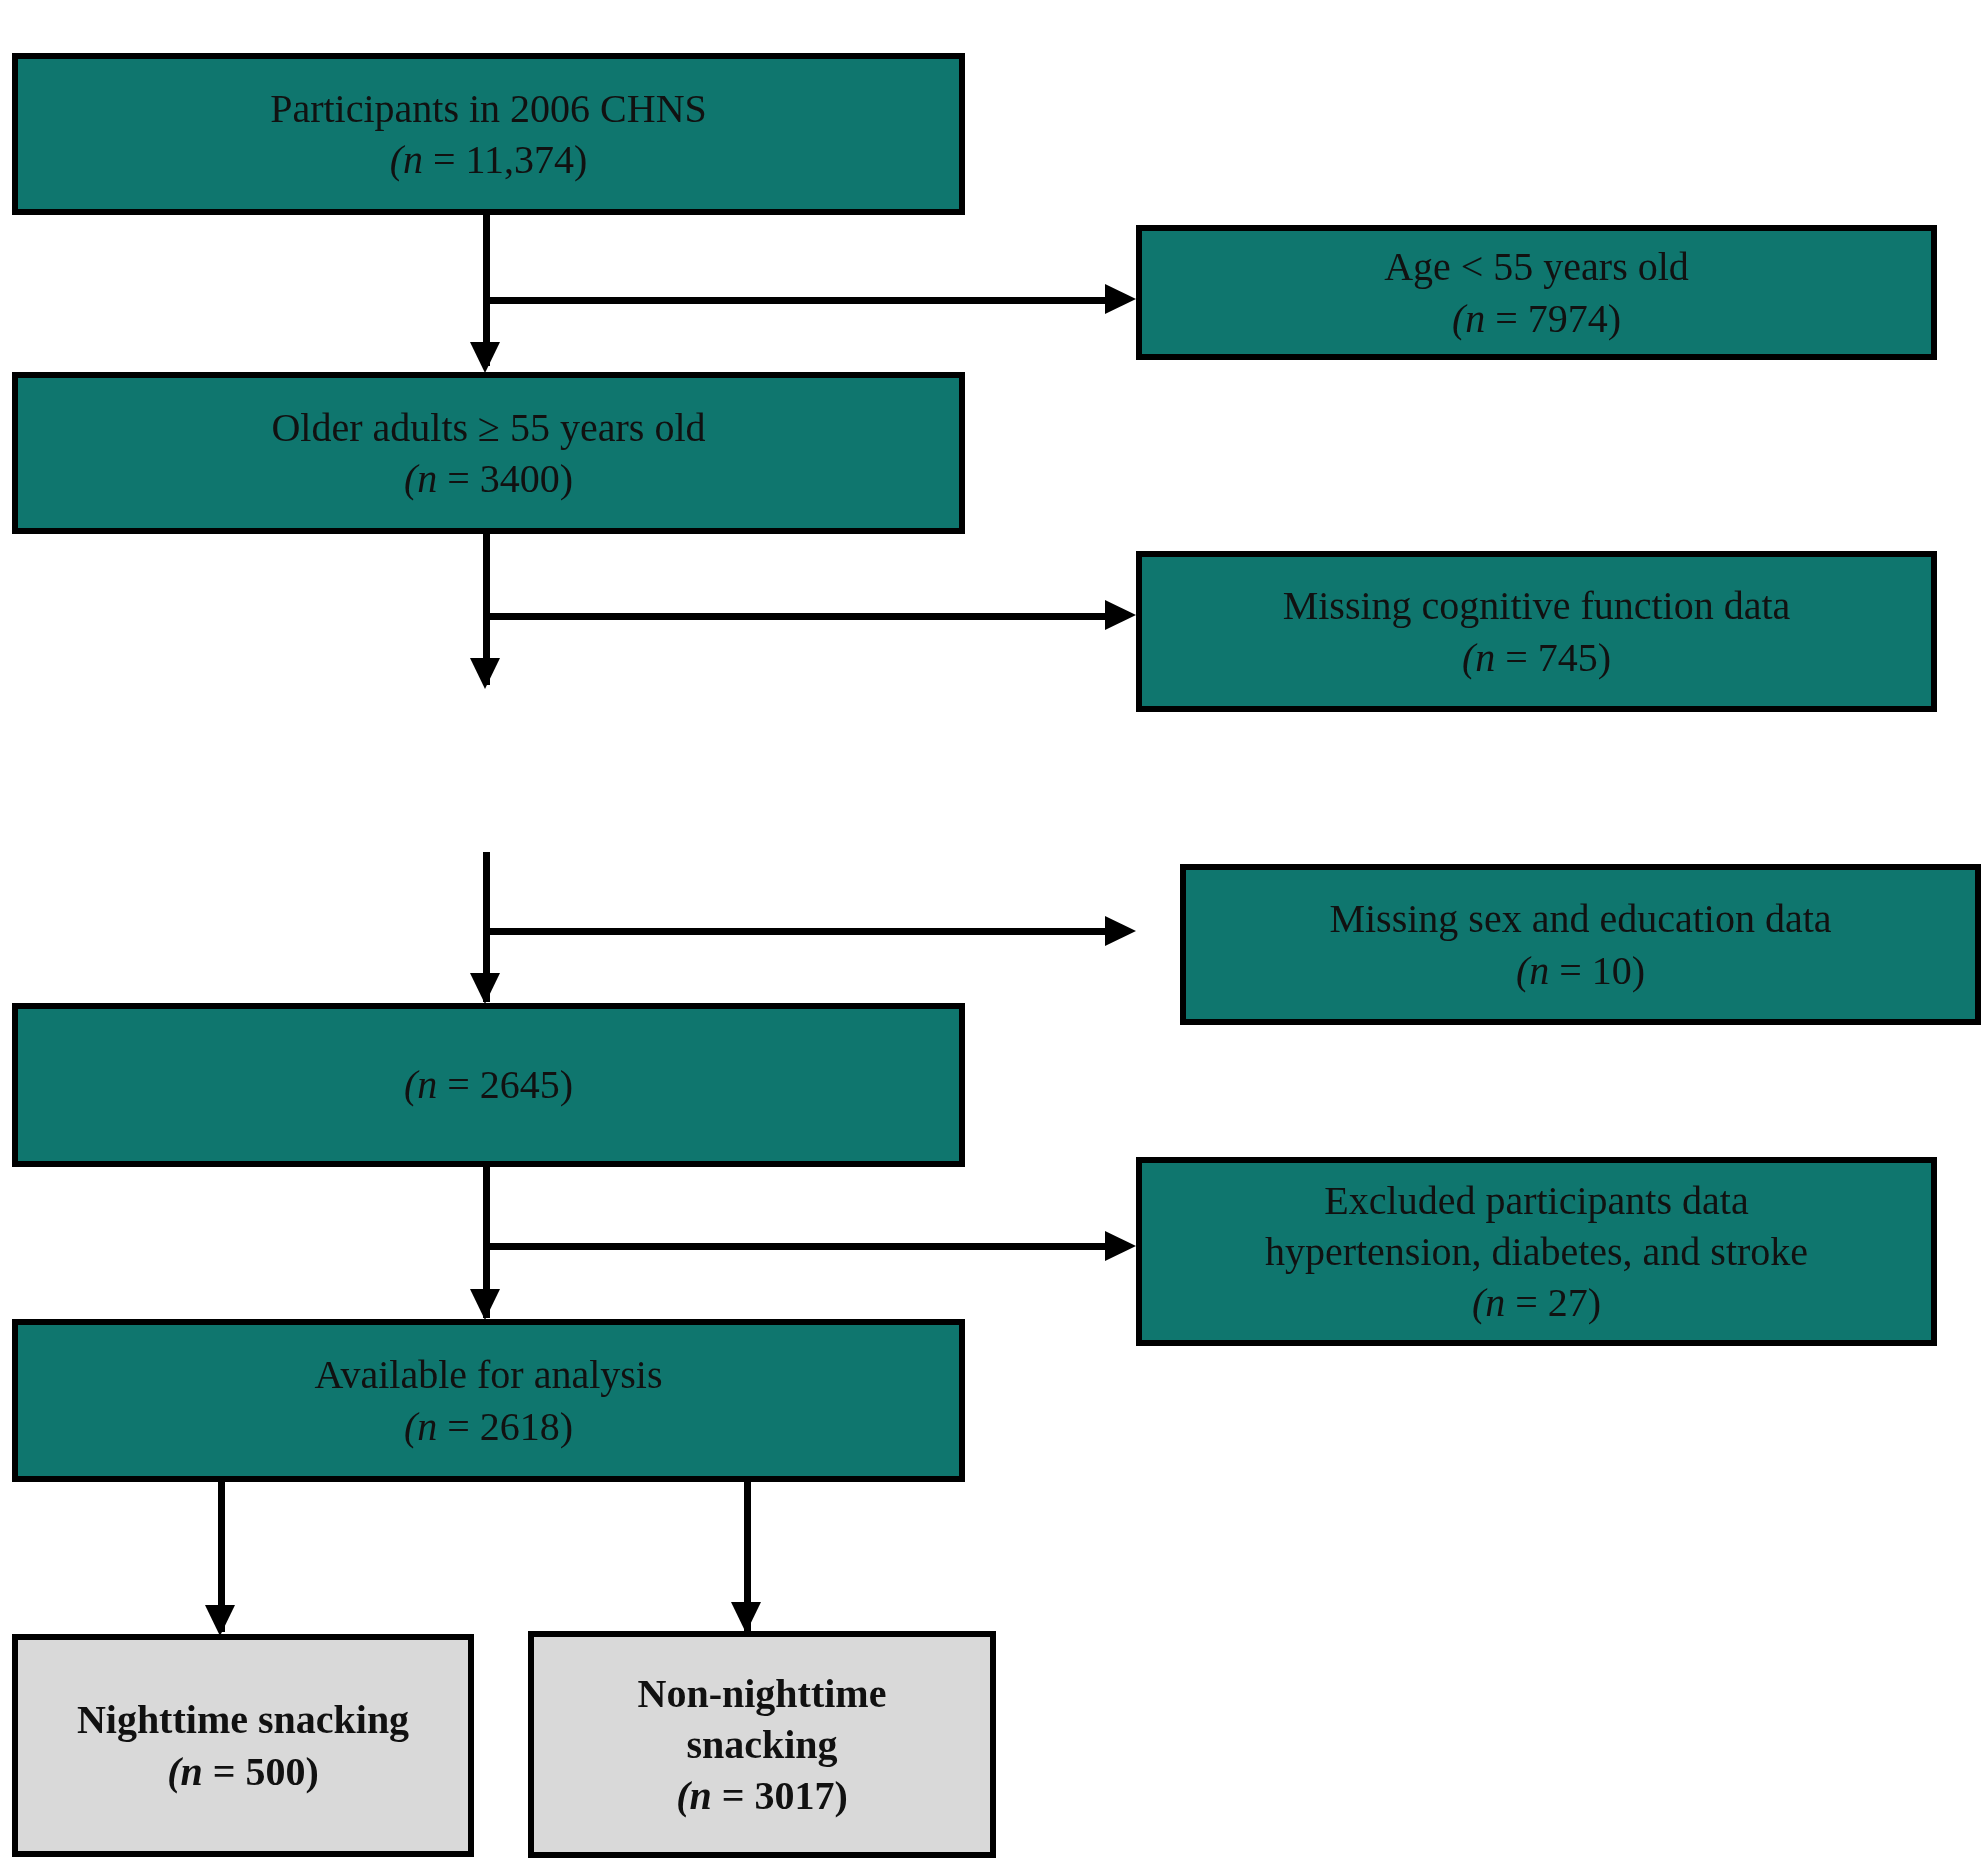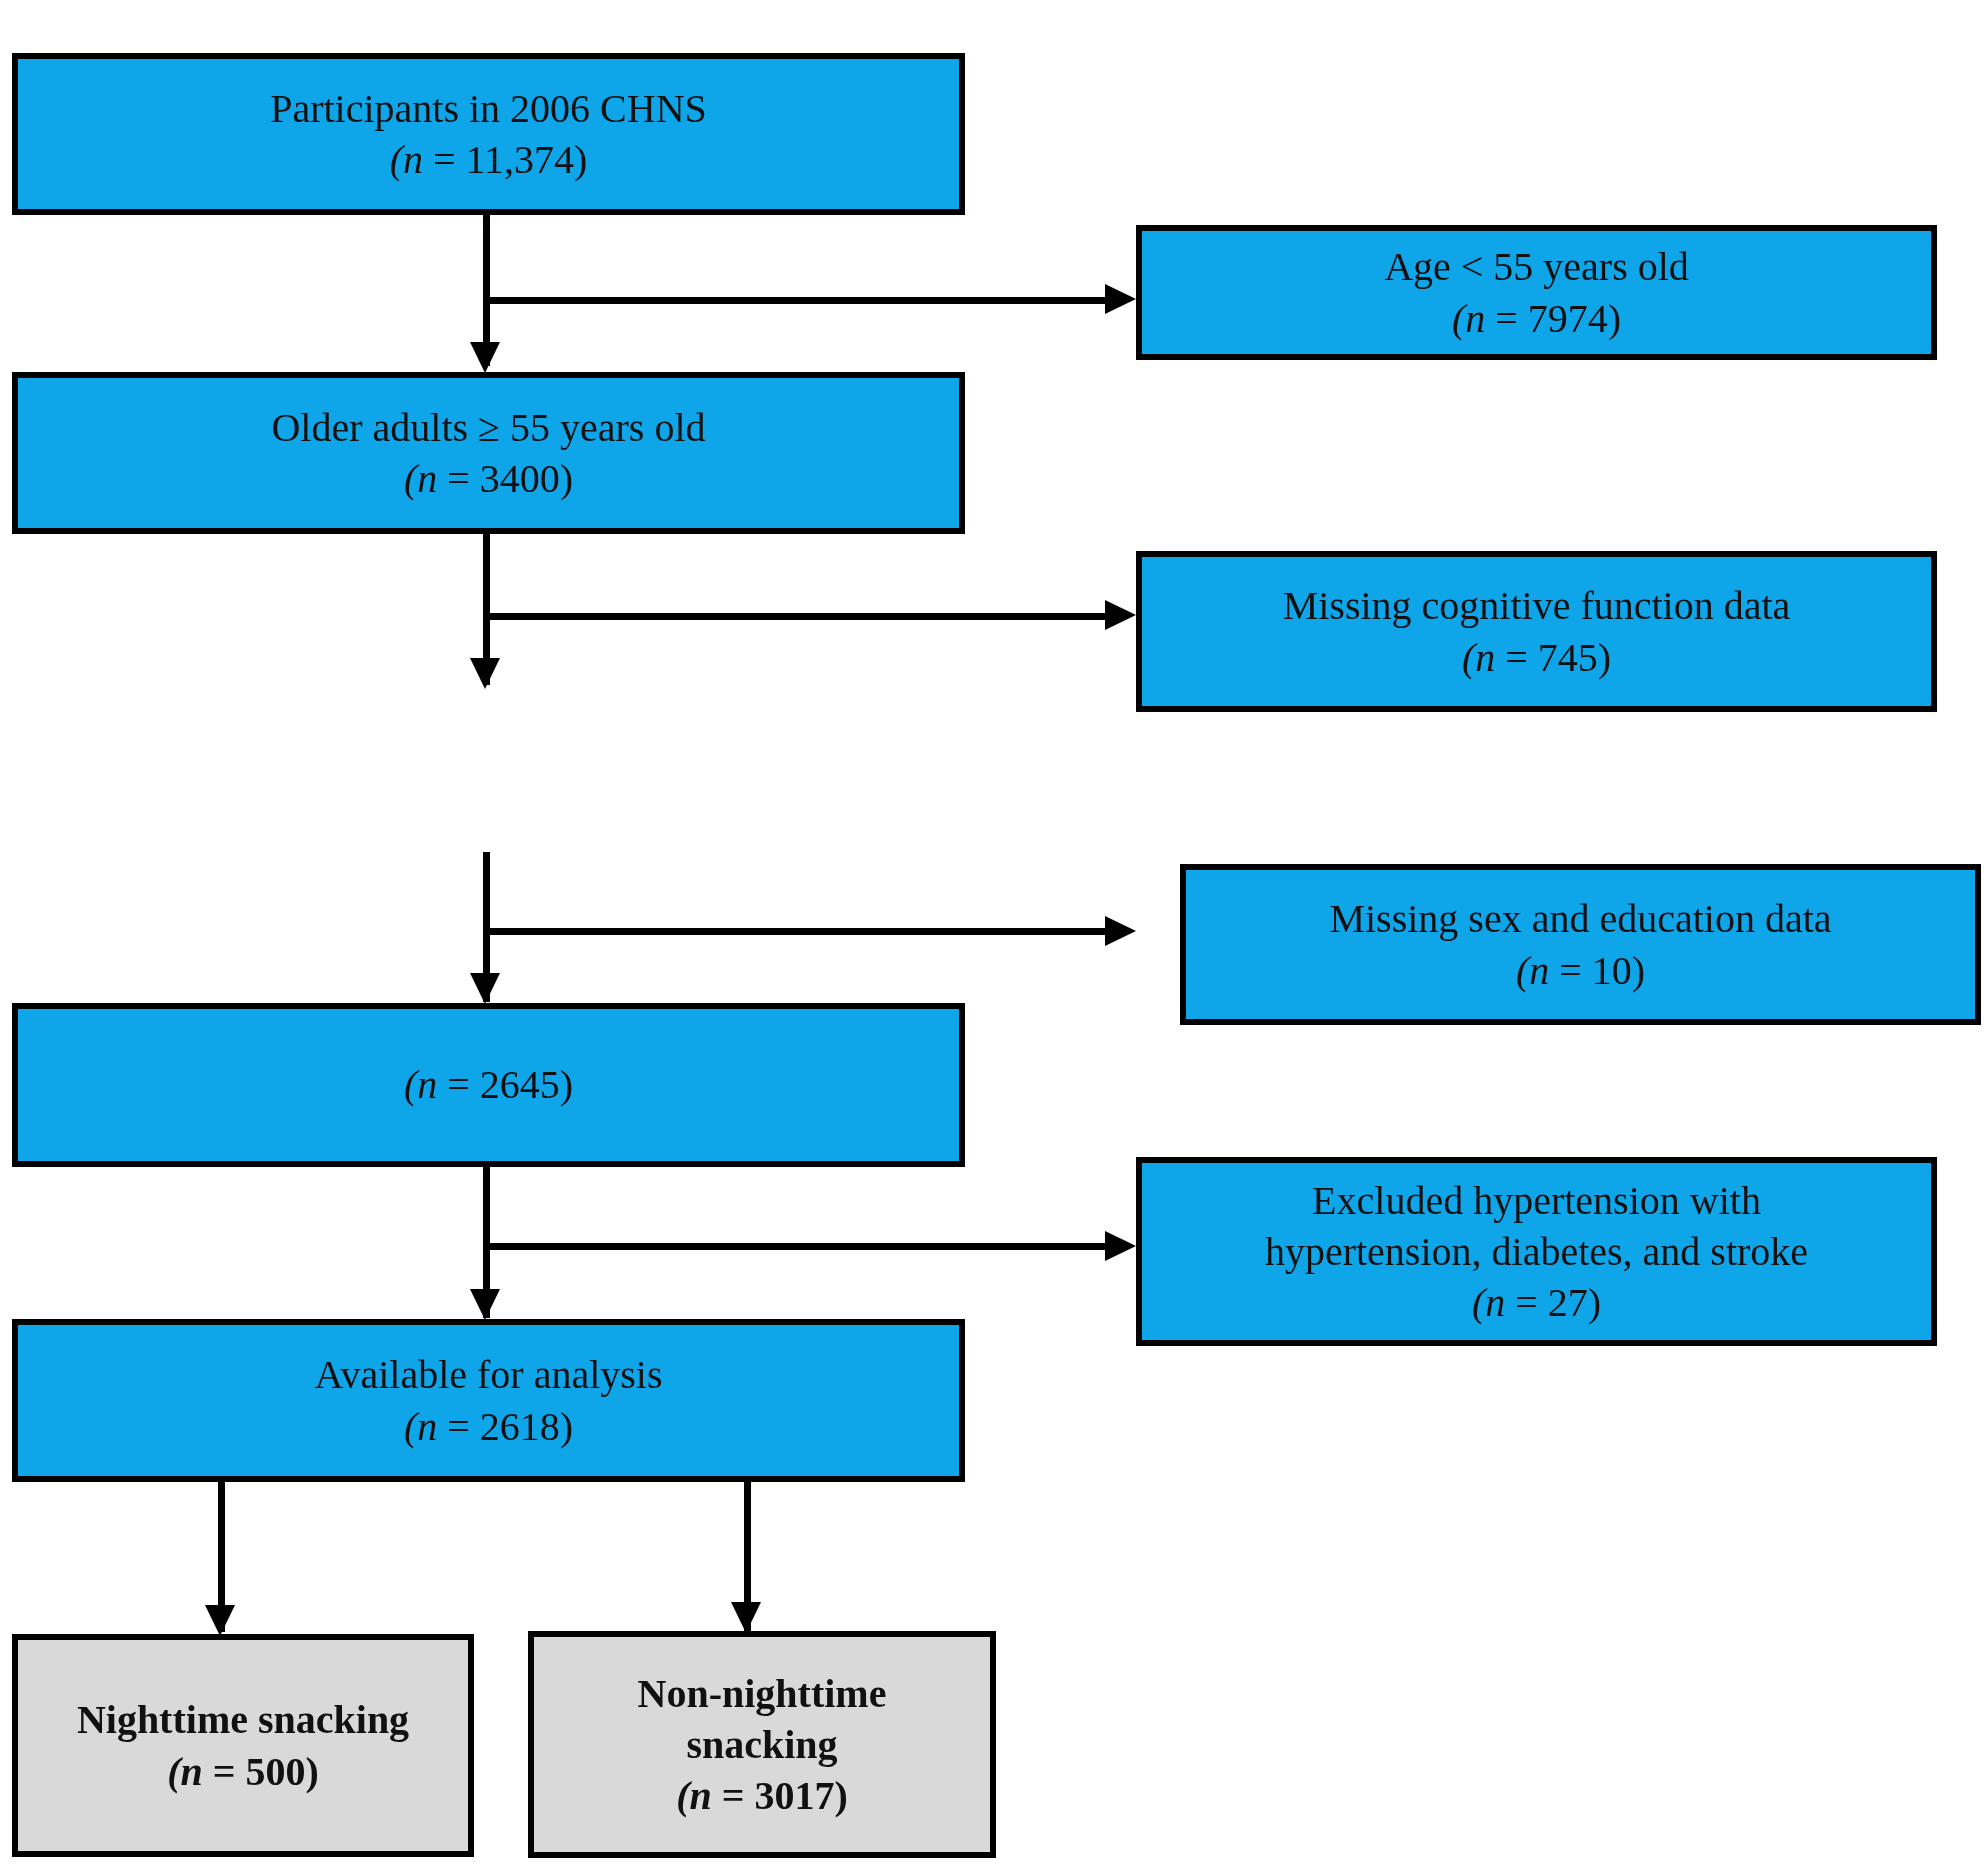--- a/index.html
+++ b/index.html
@@ -13,21 +13,21 @@
     width: 1985px;
     height: 1872px;
     background: #ffffff;
     font-family: "Liberation Serif", "DejaVu Serif", serif;
     overflow: hidden;
   }
   .node {
     position: absolute;
     box-sizing: border-box;
     border: 6.6px solid #000000;
-    background: #0ea5e9;
+    background: #0f766e;
     display: flex;
     flex-direction: column;
     align-items: center;
     justify-content: center;
     text-align: center;
     color: #111111;
     font-size: 40px;
     line-height: 1.28;
     padding: 3.6px 10.8px;
   }
@@ -107,21 +107,21 @@
     <span class="line">Missing cognitive function data</span>
     <span class="line"><span class="it">(n</span><span> = 745)</span></span>
   </div>
 
   <div class="node" style="left:1180px; top:864px; width:801px; height:161px;">
     <span class="line">Missing sex and education data</span>
     <span class="line"><span class="it">(n</span><span> = 10)</span></span>
   </div>
 
   <div class="node" style="left:1136px; top:1157px; width:801px; height:189px;">
-    <span class="line">Excluded hypertension with</span>
+    <span class="line">Excluded participants data</span>
     <span class="line">hypertension, diabetes, and stroke</span>
     <span class="line"><span class="it">(n</span><span> = 27)</span></span>
   </div>
 
   <div class="node shaded" style="left:12px; top:1634px; width:462px; height:223px;">
     <span class="line">Nighttime snacking</span>
     <span class="line"><span class="it">(n</span><span> = 500)</span></span>
   </div>
 
   <div class="node shaded" style="left:528px; top:1631px; width:468px; height:227px;">

